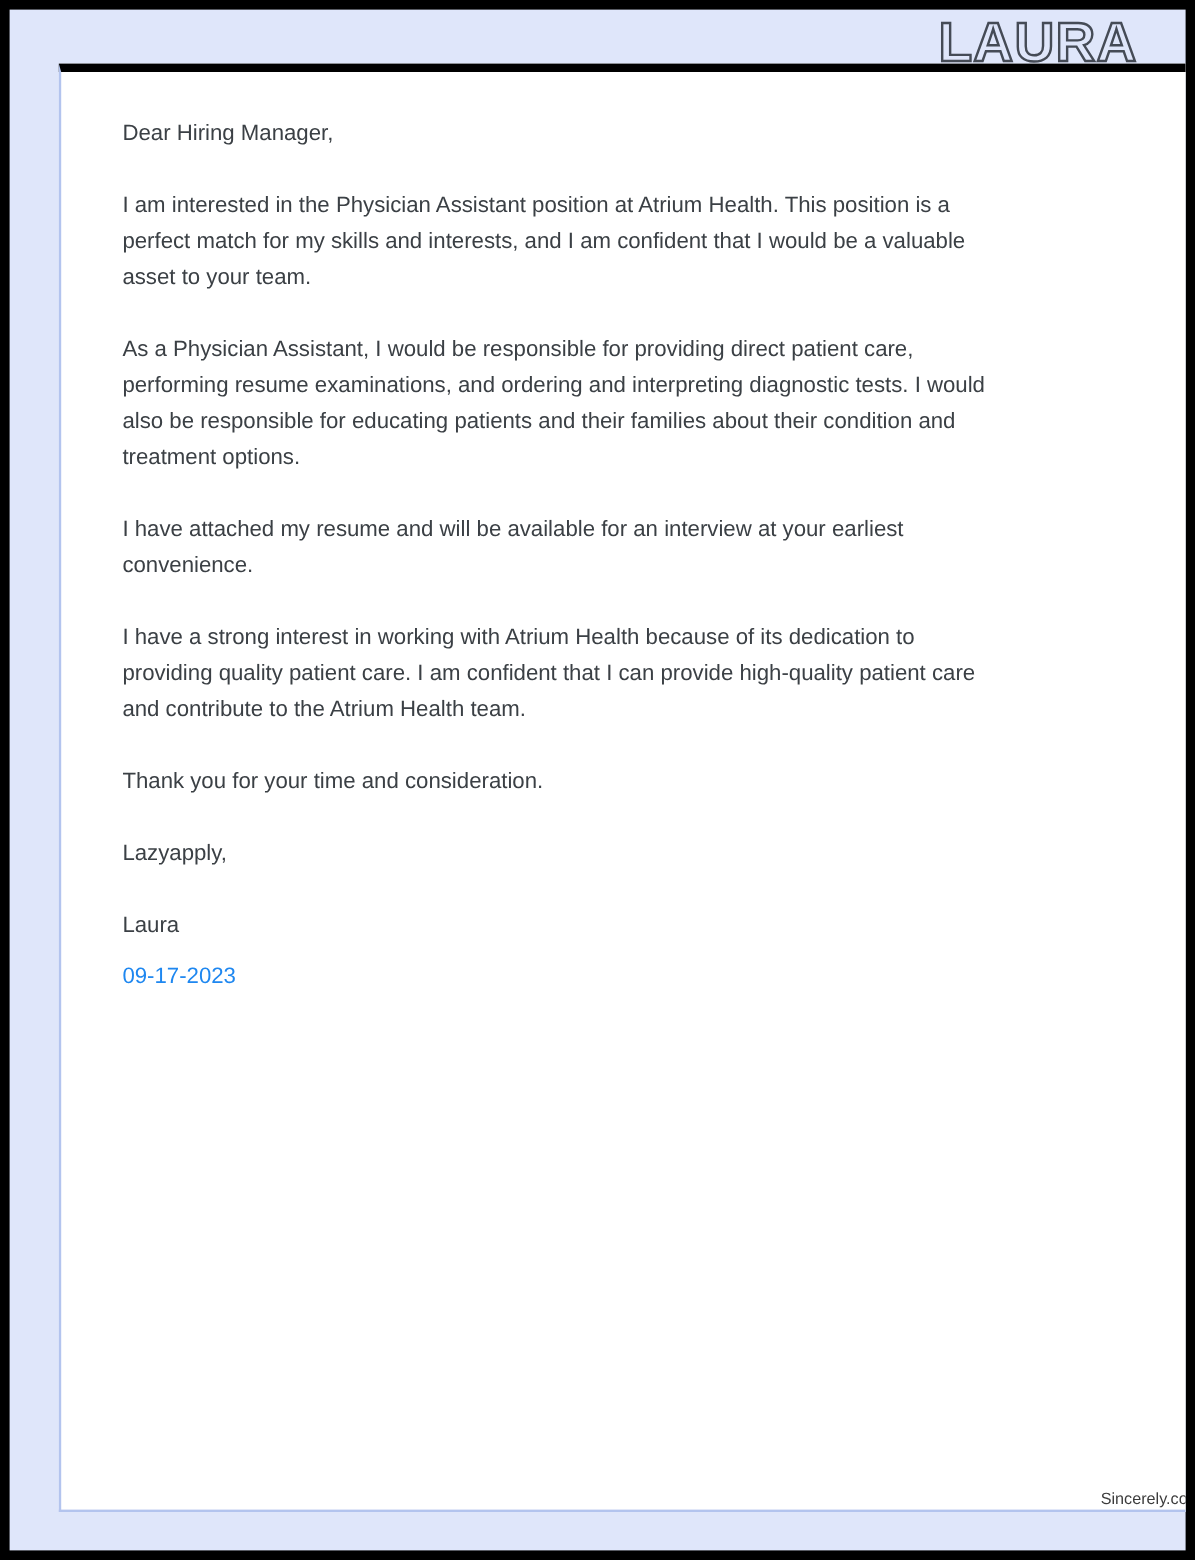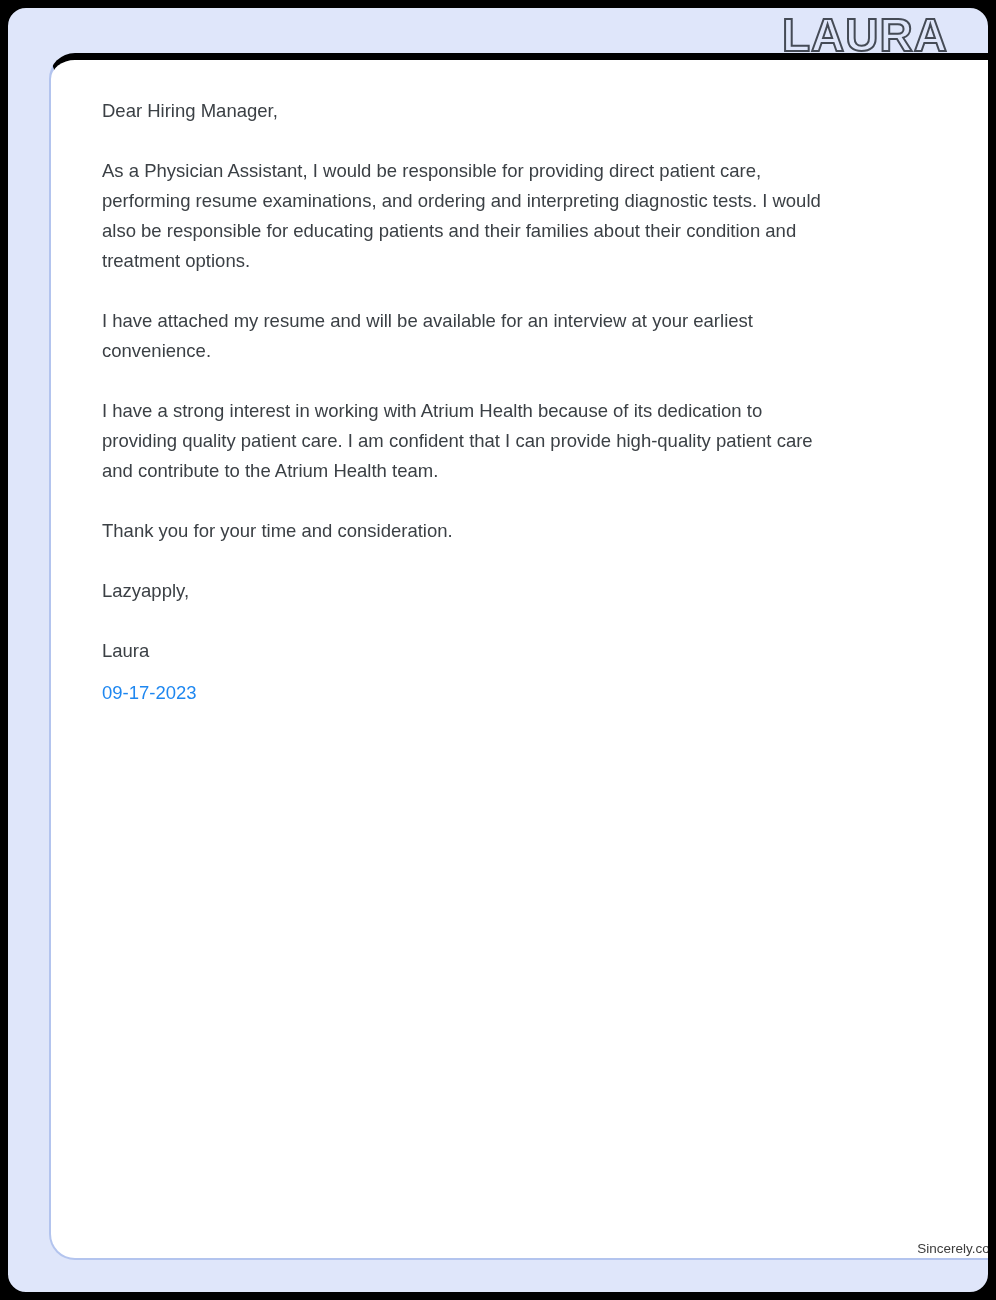--- a/index.html
+++ b/index.html
@@ -1,15 +1,15 @@
 <!DOCTYPE html>
 <html><head>
 <meta charset="utf-8">
 <style>
-  * { margin: 0; padding: 0; box-sizing: border-box; border-radius: 26px; }
+  * { margin: 0; padding: 0; box-sizing: border-box; }
   html, body { width: 996px; height: 1300px; }
   body {
     font-family: "Liberation Sans", "DejaVu Sans", sans-serif;
     background: #000000;
   }
   .frame {
     position: relative;
     width: 996px;
     height: 1300px;
     border: 8px solid #000000;
@@ -70,20 +70,23 @@
 
 <div class="frame">
 
   <div class="brand">LAURA</div>
 
   <div class="page">
 
     <div class="letter">
       <p>Dear Hiring Manager,</p>
 
+      <p>I am interested in the Physician Assistant position at Atrium Health. This position is a
+perfect match for my skills and interests, and I am confident that I would be a valuable
+asset to your team.</p>
 
       <p>As a Physician Assistant, I would be responsible for providing direct patient care,
 performing resume examinations, and ordering and interpreting diagnostic tests. I would
 also be responsible for educating patients and their families about their condition and
 treatment options.</p>
 
       <p>I have attached my resume and will be available for an interview at your earliest
 convenience.</p>
 
       <p>I have a strong interest in working with Atrium Health because of its dedication to

